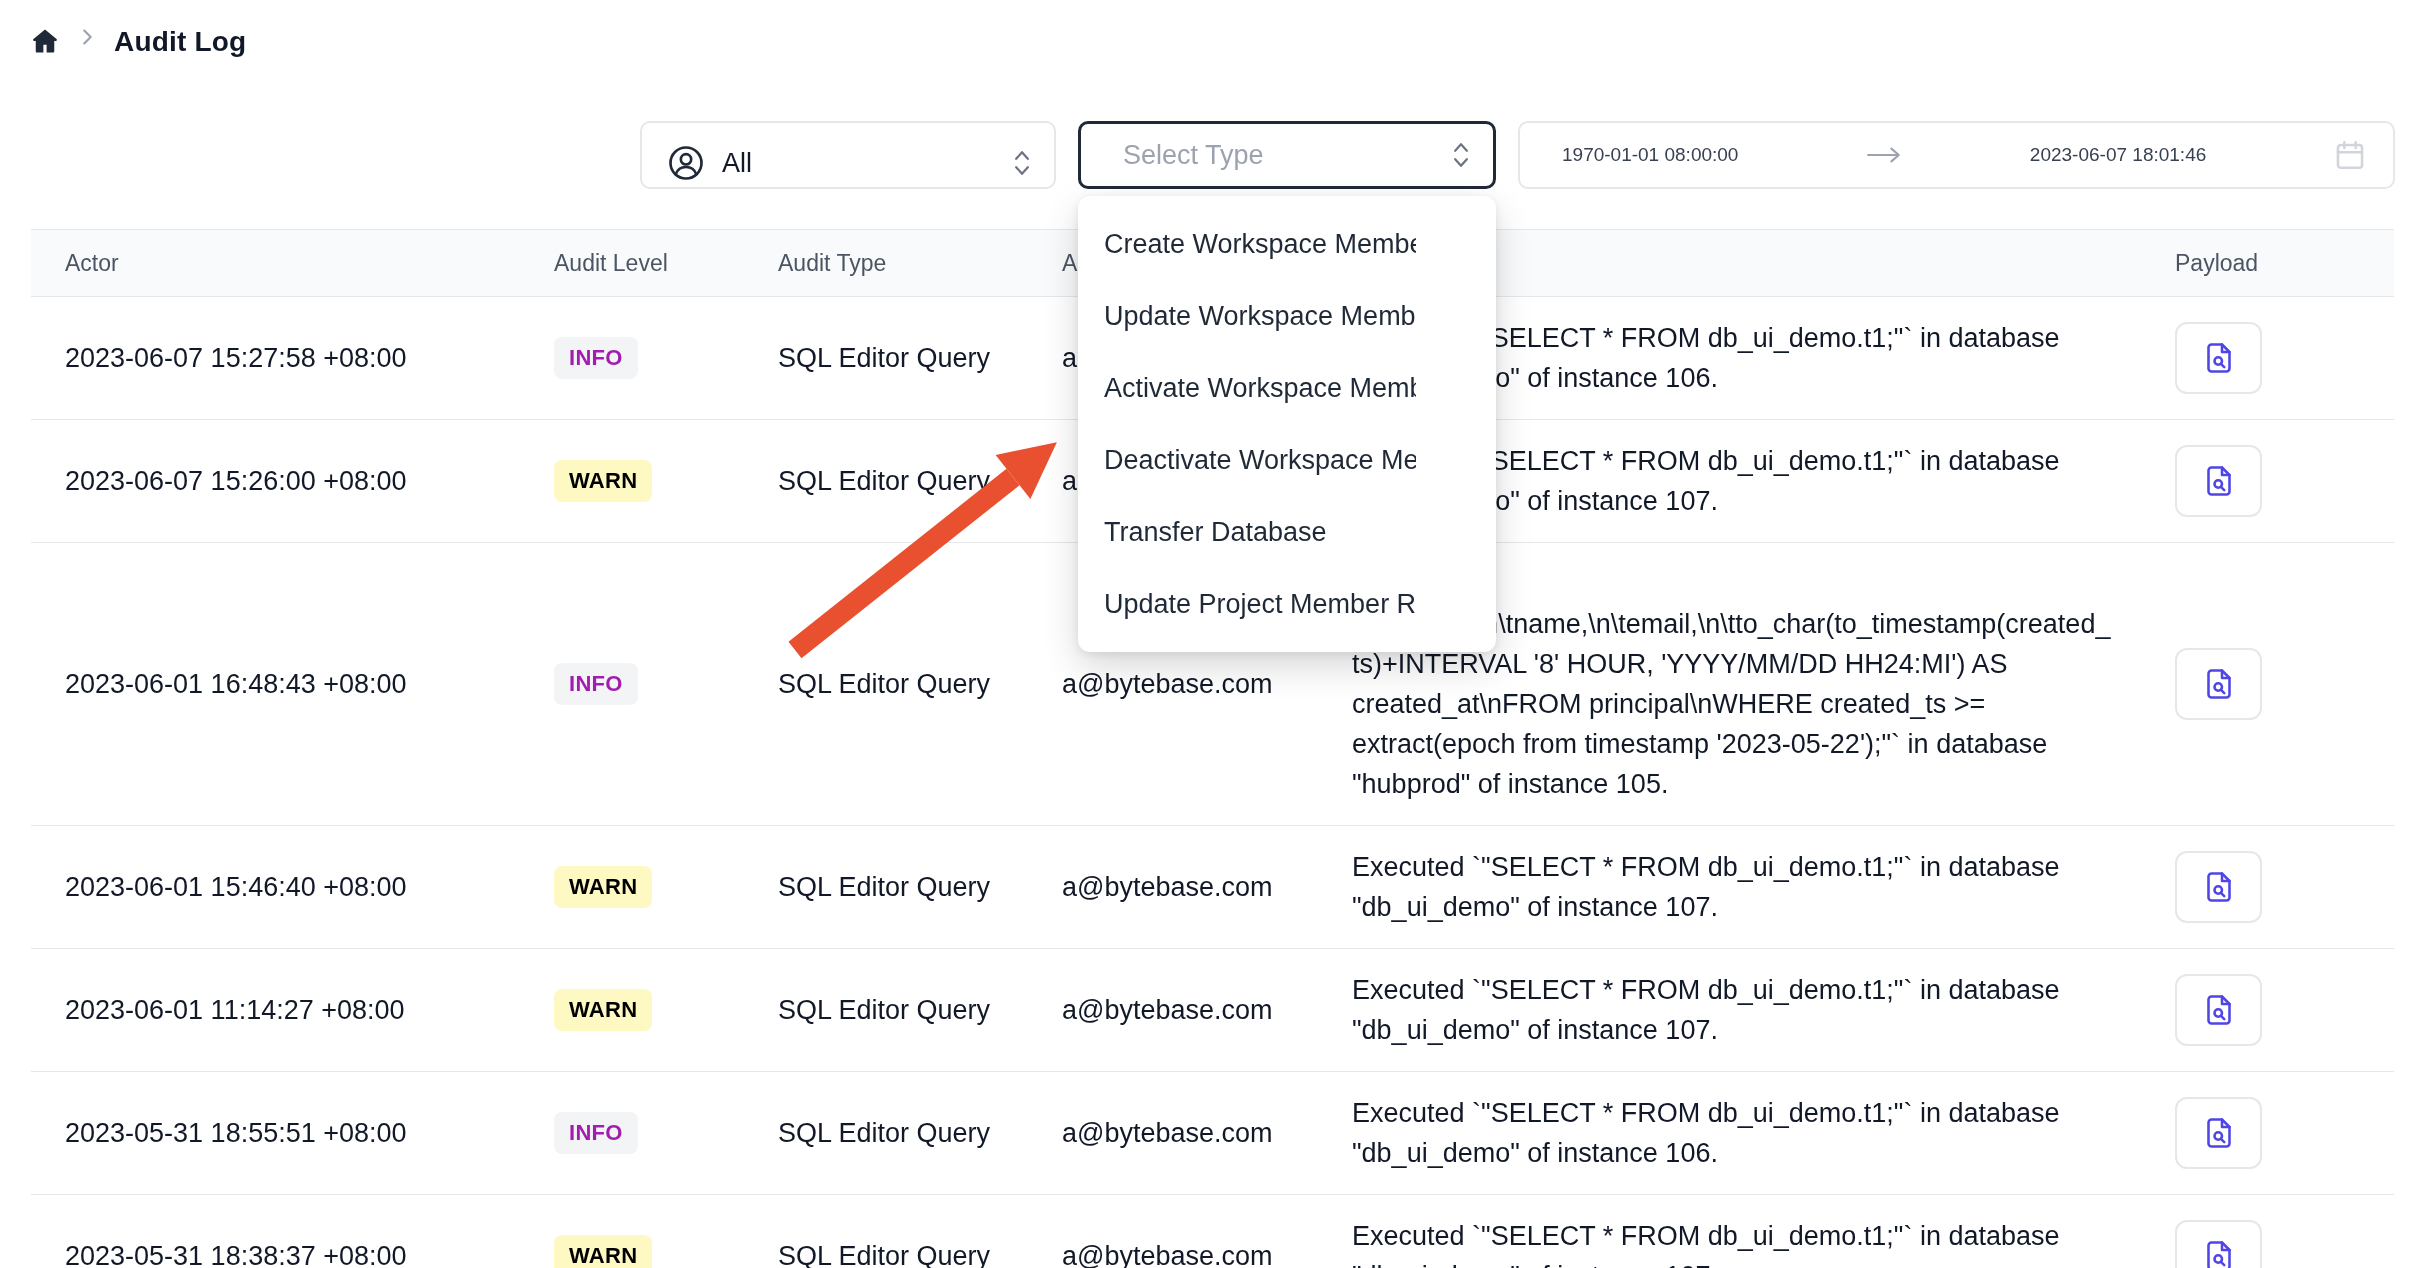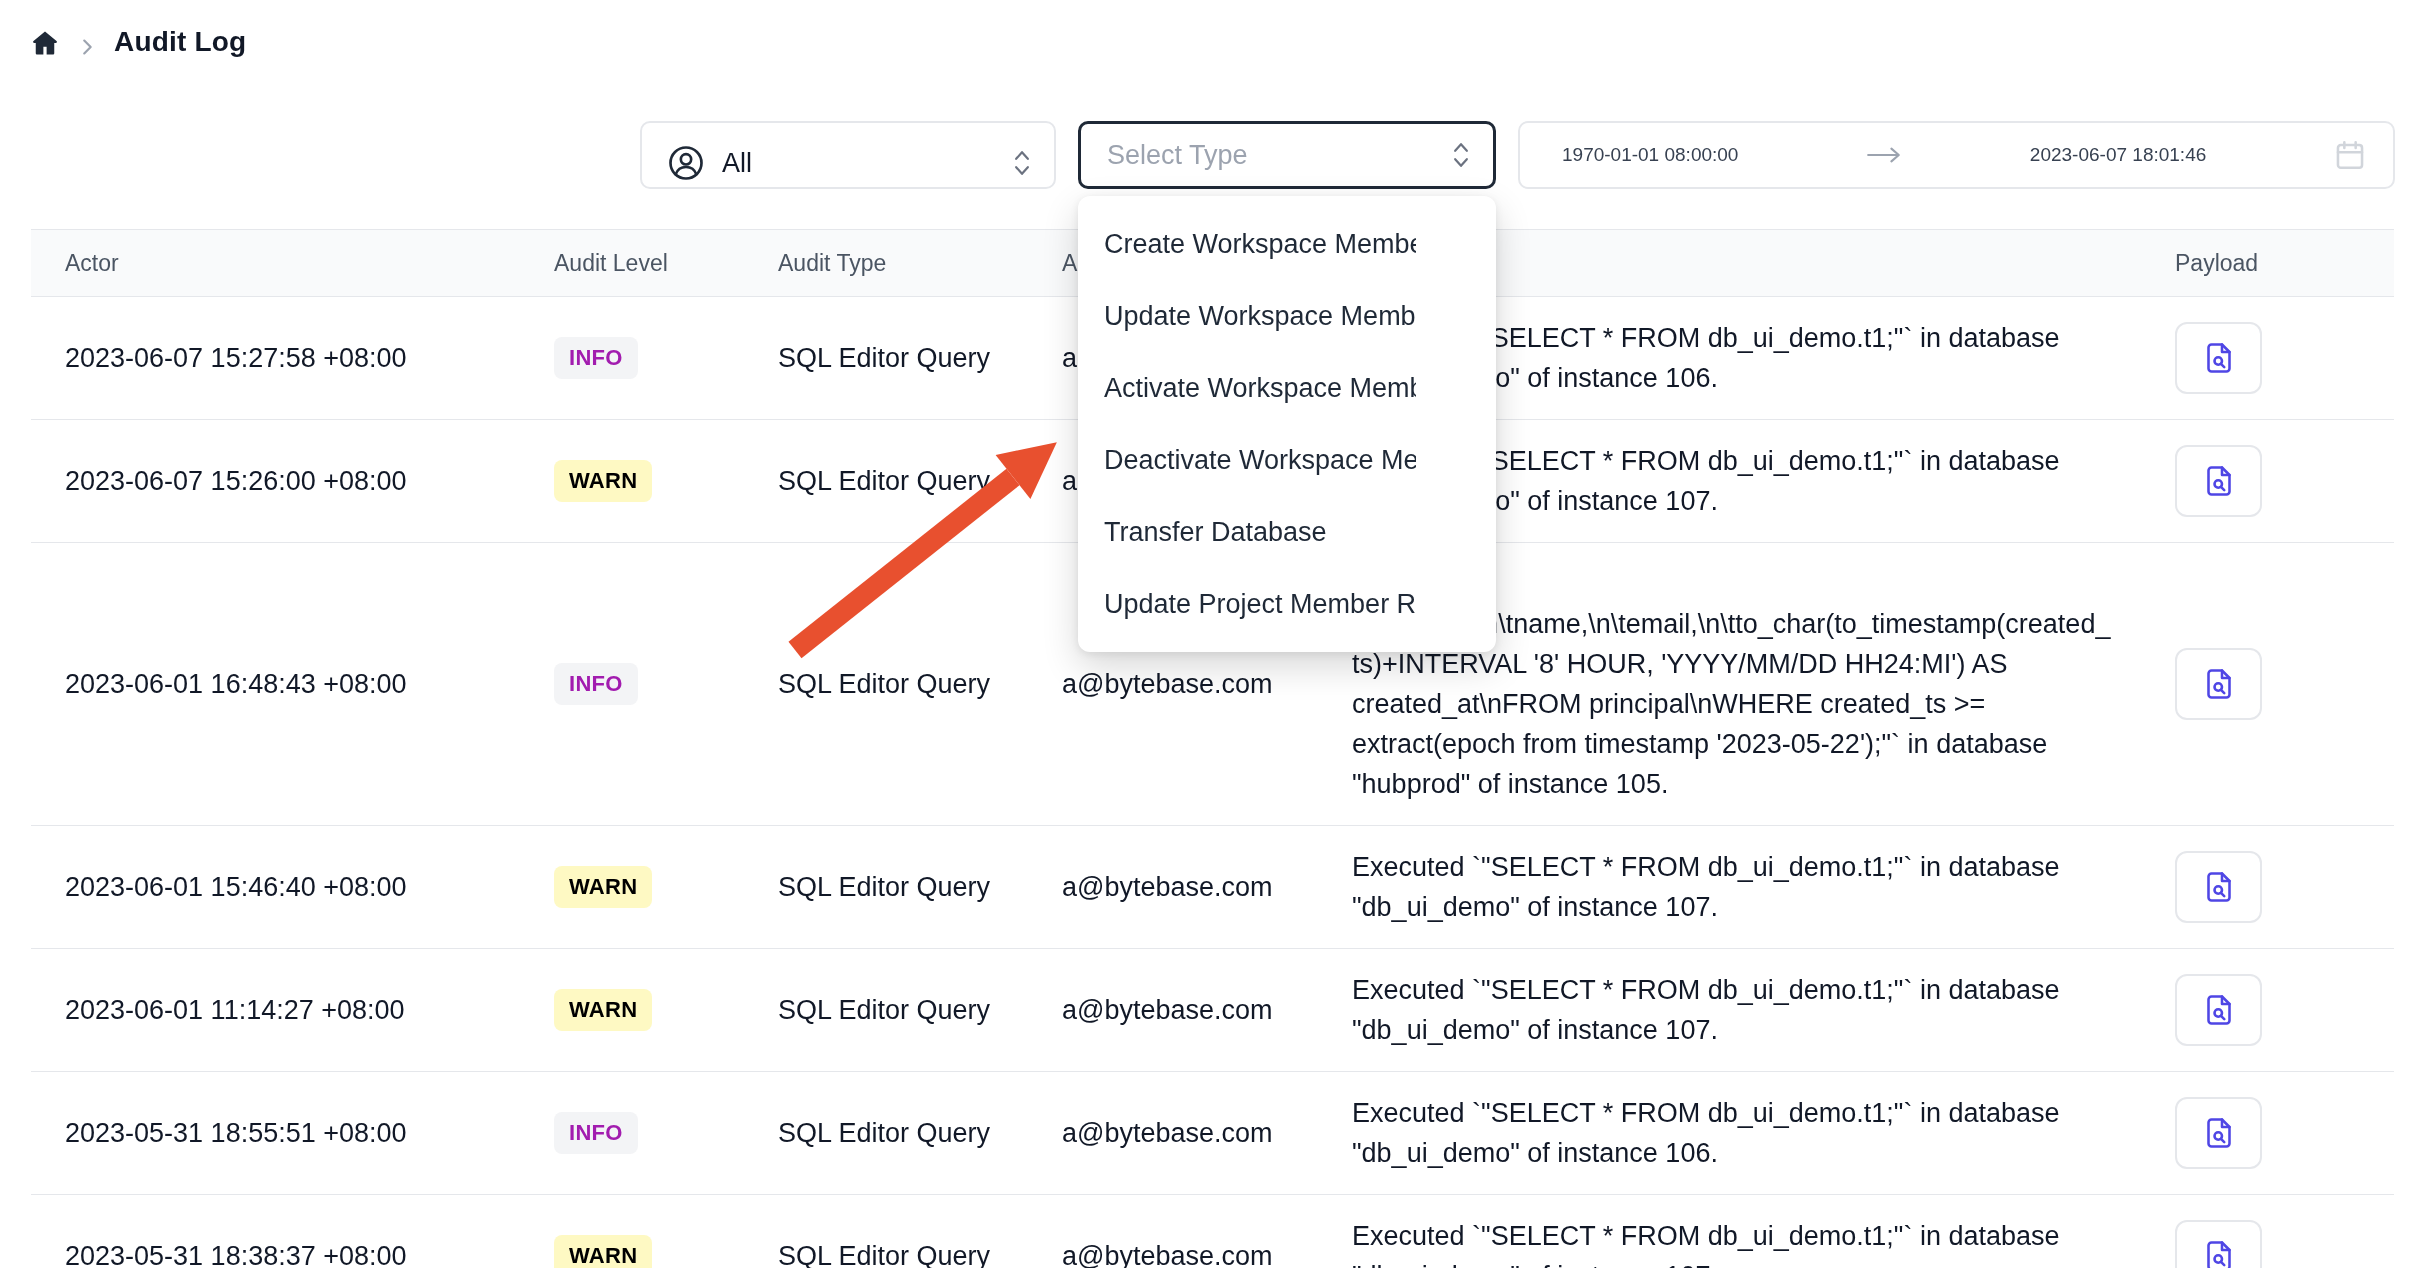--- a/index.html
+++ b/index.html
@@ -3,30 +3,30 @@
 <meta charset="utf-8">
 <style>
   * { margin:0; padding:0; box-sizing:border-box; }
   html,body { width:2410px; height:1268px; }
   body {
     position:relative; overflow:hidden; background:#ffffff;
     font-family:"Liberation Sans", sans-serif; color:#111827;
   }
 
   
-  .breadcrumb { position:absolute; left:30px; top:26px; display:flex; align-items:flex-end; gap:16px; }
+  .breadcrumb { position:absolute; left:30px; top:26px; display:flex; align-items:flex-start; gap:16px; }
   .breadcrumb .title { font-size:28px; font-weight:600; color:#111827; letter-spacing:.2px; }
 
   
   .filters { position:absolute; left:640px; top:121px; display:flex; gap:22px; align-items:center; }
   .control { height:68px; border:2px solid #e5e7eb; border-radius:10px; background:#fff; display:flex; align-items:center; cursor:pointer; }
   .select-level { width:416px; padding:16px 22px 0 24px; gap:16px; }
   .select-level .val { font-size:27px; color:#111827; }
   .select-type  { width:418px; padding:0 22px 0 26px; border:3px solid #1f2937; }
-  .select-type .placeholder { font-size:27px; color:#9ca3af; }
+  .select-type .placeholder { font-size:27px; color:#9ca3af;margin-left:16px; }
   .chev { margin-left:auto; flex:none; }
   .daterange { width:877px; padding:0 26px 0 42px; justify-content:space-between; font-size:19px; color:#374151; }
 
   
   .menu { position:absolute; left:1078px; top:196px; width:418px; padding:12px 0; background:#fff;
           border-radius:12px; box-shadow:0 14px 36px rgba(0,0,0,.16), 0 2px 8px rgba(0,0,0,.08); z-index:30; }
   .menu-item { height:72px; display:flex; align-items:center; padding-left:26px; font-size:27px; color:#1f2937; cursor:pointer; }
   .menu-item span { display:block; max-width:312px; overflow:hidden; white-space:nowrap; }
 
   

